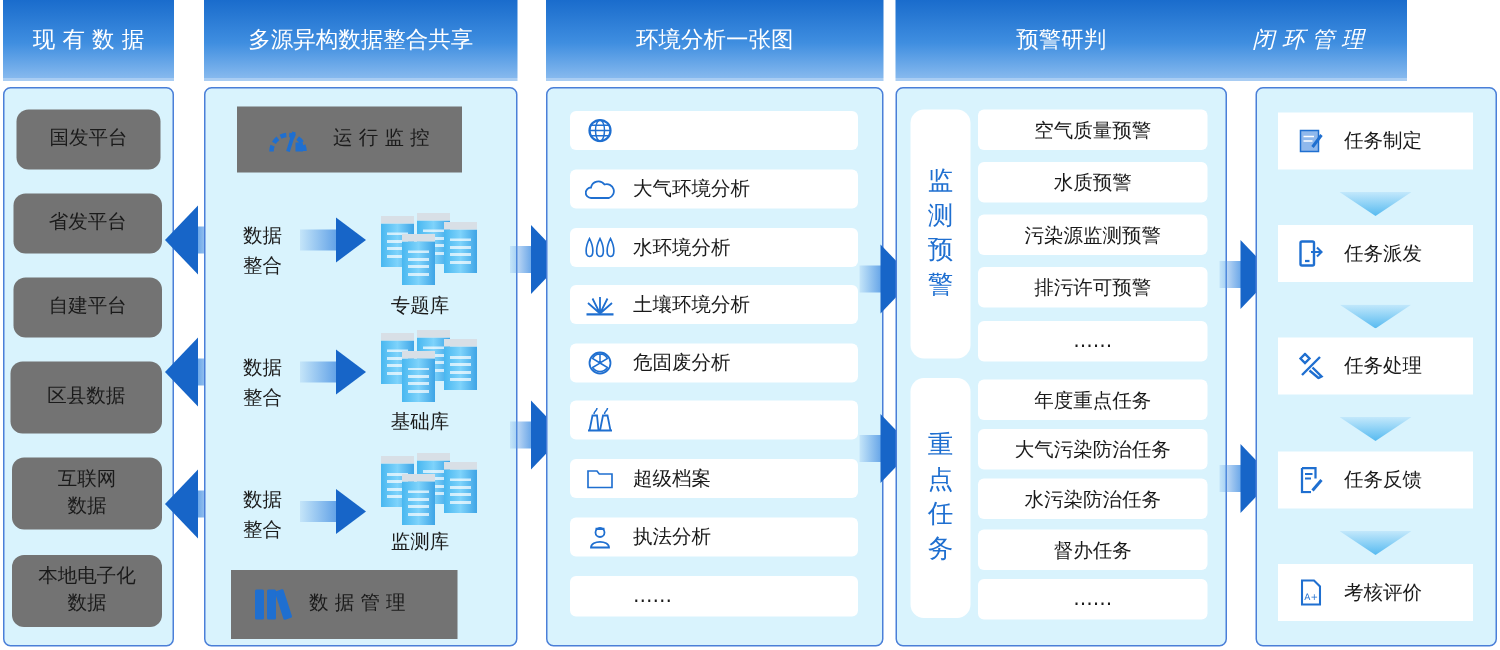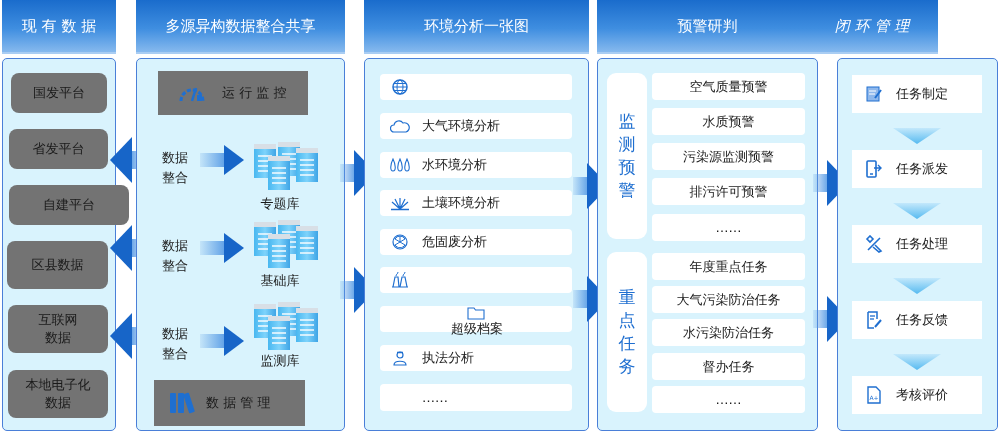--- a/index.html
+++ b/index.html
@@ -98,21 +98,21 @@
 
 <div class="col-header" style="left:2px;width:114px;">现 有 数 据</div>
 <div class="col-header" style="left:136px;width:209px;">多源异构数据整合共享</div>
 <div class="col-header" style="left:364px;width:225px;">环境分析一张图</div>
 <div class="col-header" style="left:597px;width:221px;">预警研判</div>
 <div class="col-header" style="left:806px;width:132px;font-style:italic;">闭 环 管 理</div>
 
 <div class="panel" style="left:2px;width:114px;"></div>
 <div class="wbox" style="left:11px;top:73px;width:96px;height:40px;">国发平台</div>
 <div class="wbox" style="left:9px;top:129px;width:99px;height:40px;">省发平台</div>
-<div class="wbox" style="left:9px;top:185px;width:120px;height:40px;">自建平台</div>
+<div class="wbox" style="left:9px;top:185px;width:99px;height:40px;">自建平台</div>
 <div class="wbox" style="left:7px;top:241px;width:101px;height:48px;">区县数据</div>
 <div class="wbox" style="left:8px;top:305px;width:100px;height:48px;white-space:pre-line;">互联网
 数据</div>
 <div class="wbox" style="left:8px;top:370px;width:100px;height:48px;white-space:pre-line;">本地电子化
 数据</div>
 
 <div class="arr-l" style="left:110px;top:137px;"></div>
 <div class="arr-l" style="left:110px;top:225px;"></div>
 <div class="arr-l" style="left:110px;top:313px;"></div>
 
@@ -220,21 +220,21 @@
   <span class="tx">危固废分析</span>
 </div>
 <div class="list-item" style="top:267px;">
   <span class="ic">
       <svg width="18" height="16" viewBox="0 0 18 16">
         <path d="M2 15 L4 5 L7 5 L8 15 M9 15 L11 5 L14 5 L16 15 Z M1 15 L17 15" fill="none" stroke="#1f6fd0" stroke-width="1.2"></path>
         <path d="M5 4 C5 2 7 2 7 0 M12 4 C12 2 14 2 14 0" stroke="#1f6fd0" fill="none"></path>
       </svg>
     </span>
 </div>
-<div class="list-item" style="top:306px;flex-direction:column;">
+<div class="list-item" style="top:306px;">
   <span class="ic">
       <svg width="18" height="14" viewBox="0 0 18 14">
         <path d="M1 2 L7 2 L8.5 4 L17 4 L17 13 L1 13 Z" fill="none" stroke="#1f6fd0" stroke-width="1.1"></path>
       </svg>
     </span>
   <span class="tx">超级档案</span>
 </div>
 <div class="list-item" style="top:345px;">
   <span class="ic">
       <svg width="14" height="16" viewBox="0 0 14 16">

